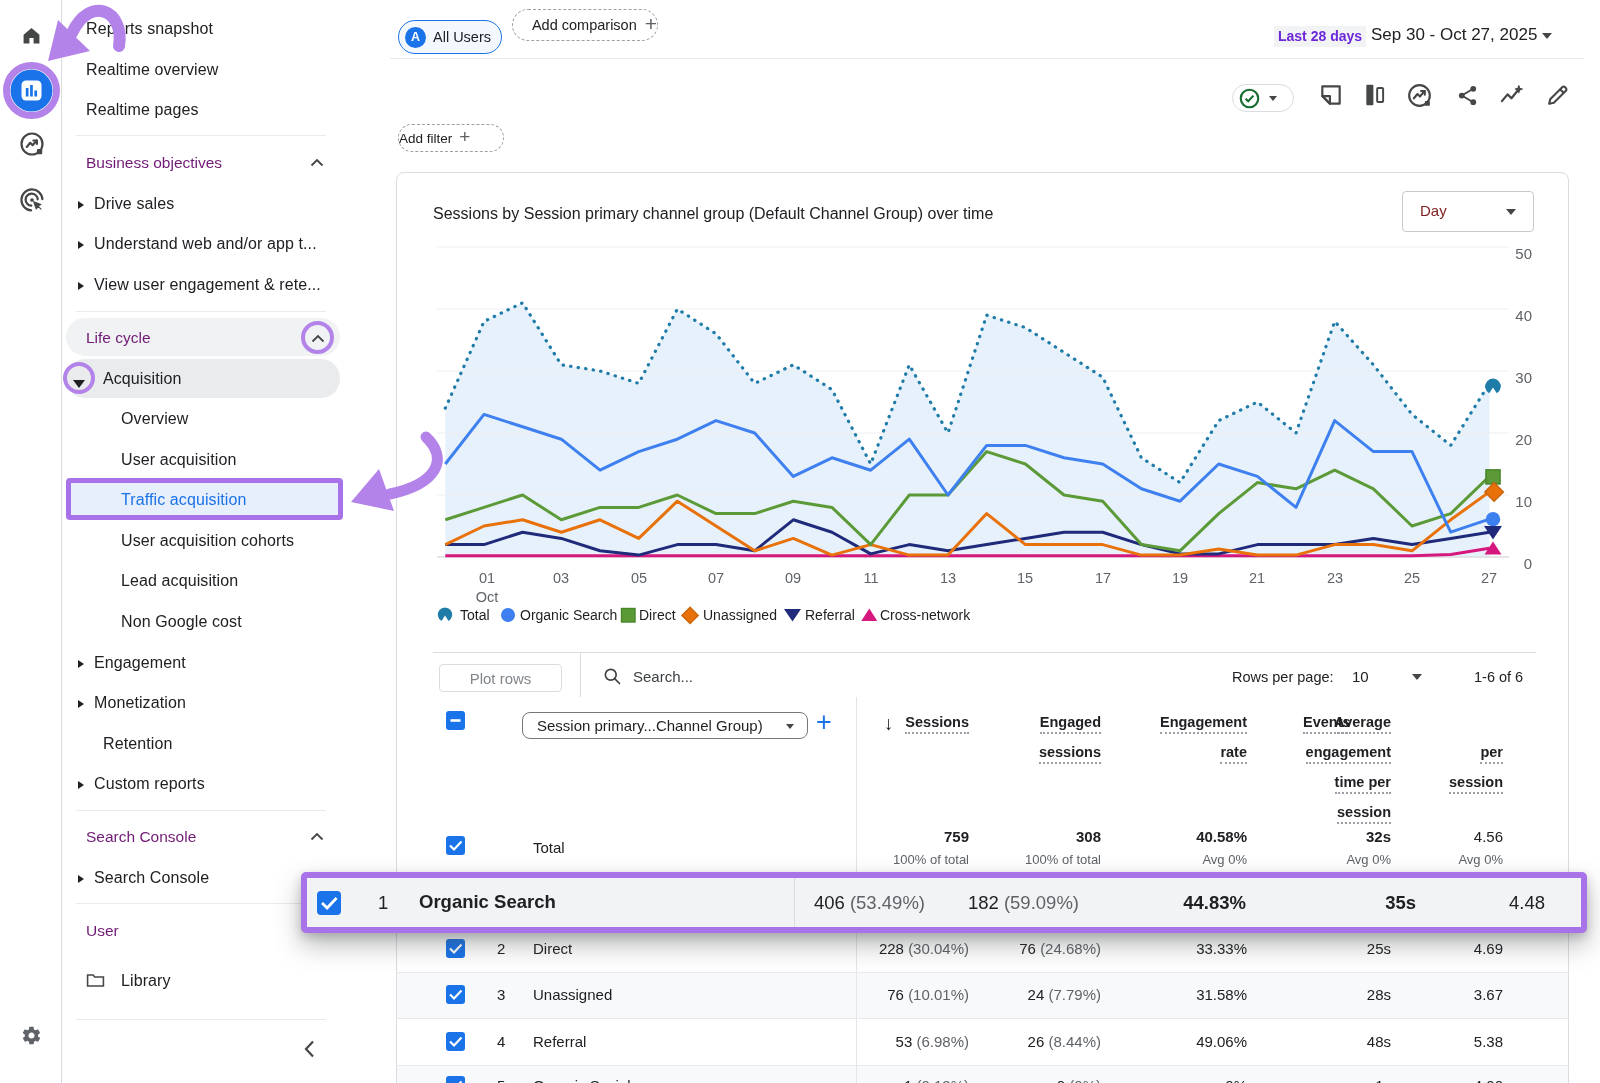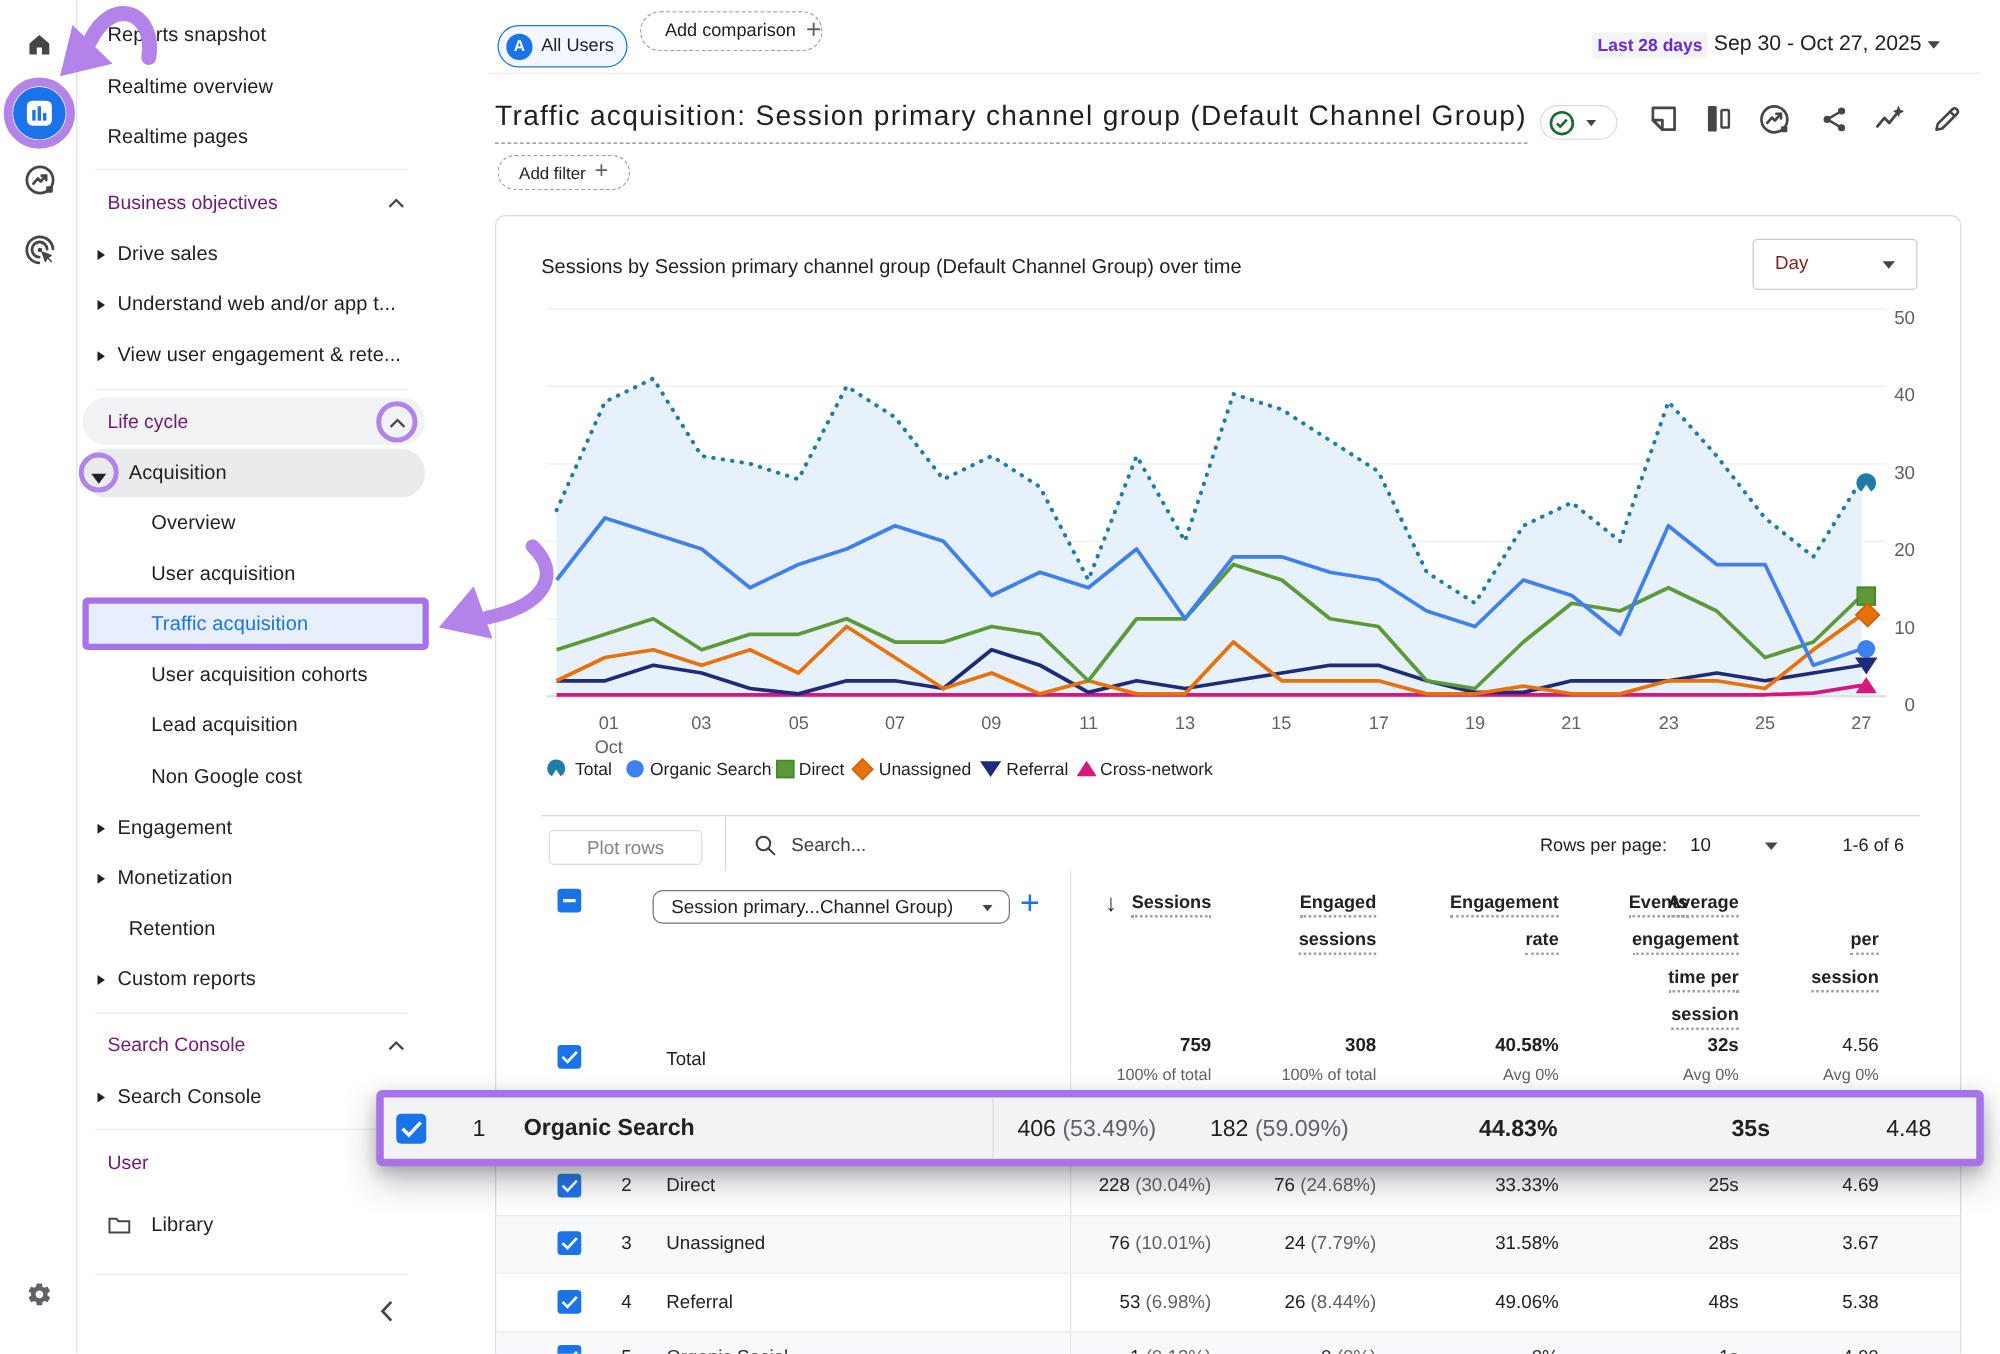--- a/index.html
+++ b/index.html
@@ -129,21 +129,20 @@
     </div>
     <div class="pill" style="left:122px;top:9px;width:146px;height:32px;border:1px dashed #9aa0a6;border-radius:16px;justify-content:flex-end">
       <span style="font-size:14.5px;font-weight:500;color:#202124">Add comparison</span>
       <span style="font-size:21px;color:#5f6368;margin-left:8px;font-weight:300;position:relative;top:-1px">+</span>
     </div>
     <div class="abs" style="left:884px;top:26px;height:21px;background:#f1f3f4;padding:0 4px;line-height:21px;font-size:14px;font-weight:bold;color:#6d28d9">Last 28 days</div>
     <div class="abs" style="left:981px;top:25px;font-size:17px;color:#202124">Sep 30 - Oct 27, 2025</div>
     <div class="abs" style="left:1152px;top:33px;width:0;height:0;border-top:6px solid #444746;border-left:5px solid transparent;border-right:5px solid transparent"></div>
     <div class="abs" style="left:0;top:58px;width:1194px;border-top:1px solid #e8eaed"></div>
 
-    <div class="abs" style="left:6px;top:80px;font-size:22.5px;color:#1f1f1f;letter-spacing:1.05px;border-bottom:1.5px dashed #80868b;padding-bottom:8px">Traffic acquisition: Session primary channel group (Default Channel Group)</div>
     <div class="pill" style="left:842px;top:84px;width:62px;height:28px;border:1px solid #dadce0;border-radius:14px;background:#fff">
       <svg style="margin-left:6px" width="21" height="21" viewBox="0 0 24 24">
           <circle cx="12" cy="12" r="10" fill="none" stroke="#146c2e" stroke-width="2.4"></circle>
           <path d="M7.5 12.2 l3 3 l6-6.5" fill="none" stroke="#146c2e" stroke-width="2.4"></path>
         </svg>
       <div style="margin-left:9px;width:0;height:0;border-top:5px solid #444746;border-left:4.5px solid transparent;border-right:4.5px solid transparent"></div>
     </div>
 
     <svg class="abs" style="left:928px;top:82px" width="26" height="26" viewBox="0 0 24 24" fill="none" stroke="#444746" stroke-width="2">
         <path d="M4 4 h16 v16 h-9 l-7-7 z" stroke-linejoin="round"></path>
@@ -167,21 +166,21 @@
       </svg>
     <svg class="abs" style="left:1108px;top:82px" width="27" height="27" viewBox="0 0 24 24" fill="none" stroke="#444746" stroke-width="2" stroke-linecap="round" stroke-linejoin="round">
         <path d="M3.5 17 l5-6 3.5 3.5 5.5-7"></path>
         <path d="M18.5 3.2 l.8 2.3 2.3.8 -2.3.8 -.8 2.3 -.8-2.3 -2.3-.8 2.3-.8 z" fill="#444746" stroke-width="1"></path>
       </svg>
     <svg class="abs" style="left:1155px;top:83px" width="25" height="25" viewBox="0 0 24 24" fill="none" stroke="#444746" stroke-width="2">
         <path d="M4 20 l1-4.5 L16.5 4 a1.9 1.9 0 0 1 2.7 0 l.8.8 a1.9 1.9 0 0 1 0 2.7 L8.5 19 z" stroke-linejoin="round"></path>
         <path d="M14.5 6 l3.5 3.5"></path>
       </svg>
 
-    <div class="pill" style="left:8px;top:124px;width:106px;height:28px;border:1px dashed #9aa0a6;border-radius:14px;justify-content:center">
+    <div class="pill" style="left:8px;top:124px;width:106px;height:28px;border:1px dashed #9aa0a6;border-radius:14px;justify-content:flex-start">
       <span style="font-size:13.5px;font-weight:500;color:#202124">Add filter</span>
       <span style="font-size:19px;color:#5f6368;margin-left:7px;font-weight:300;position:relative;top:-1px">+</span>
     </div>
   </div>
   <div id="card">
     <div class="abs" style="left:36px;top:32px;font-size:16px;font-weight:500;color:#202124">Sessions by Session primary channel group (Default Channel Group) over time</div>
     <div class="abs" style="left:1005px;top:18px;width:132px;height:41px;border:1px solid #c8cbce;border-radius:4px">
       <span class="abs" style="left:17px;top:10px;font-size:15px;color:#7f1d1d">Day</span>
       <div class="abs" style="right:17px;top:17px;width:0;height:0;border-top:6px solid #444746;border-left:5px solid transparent;border-right:5px solid transparent"></div>
     </div>

